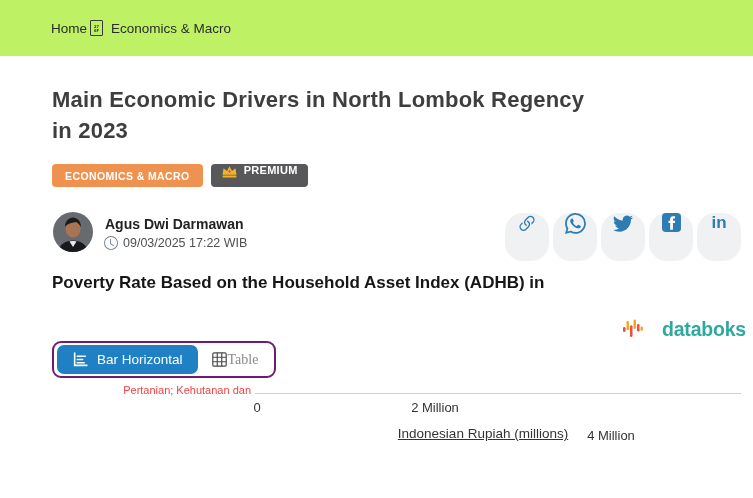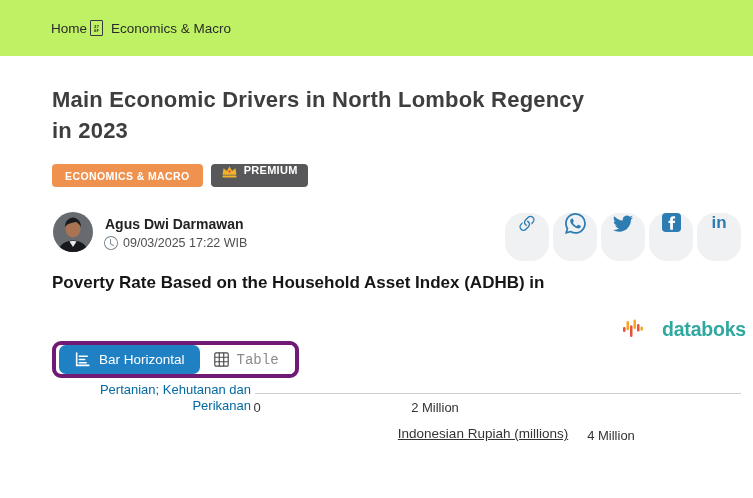--- a/index.html
+++ b/index.html
@@ -38,30 +38,30 @@
 
   
   .widget-title{position:absolute;left:52px;top:270px;font-size:17px;line-height:26.5px;
                 font-weight:700;color:#161616;}
   .widget-title span{display:block;}
   .logo{position:absolute;left:623px;top:272px;display:flex;align-items:flex-start;gap:19px;cursor:pointer;margin-top:45px;}
   .logo-text{font-size:19.5px;font-weight:700;color:#2fa89f;letter-spacing:-0.2px;line-height:24px;}
 
   
   .tabs{position:absolute;left:52px;top:341px;display:inline-flex;align-items:center;background:#fff;
-        border:4px solid #701a75;border-radius:9px;padding:3px;height:37px;box-sizing:border-box;}
+        border:2px solid #701a75;border-radius:9px;padding:3px;height:37px;box-sizing:border-box;}
   .tab-active{display:flex;align-items:center;gap:8px;background:#1f80c4;color:#fff;font-size:13.5px;
               border:none;border-radius:7px;height:29px;padding:0 15px;cursor:pointer;
               font-family:"Liberation Sans",sans-serif;}
-  .tab-inactive{display:flex;align-items:center;gap:7px;background:#fff;color:#8b8b8b;font-size:14px;
-                border:none;height:29px;padding:0 13px;cursor:pointer;font-family:Liberation Mono, monospace;}
-
-  
-  .cat-label{position:absolute;left:81px;top:382px;width:170px;text-align:right;font-size:13px;
-             line-height:16px;color:#0369a1;}
+  .tab-inactive{display:flex;align-items:center;background:#fff;color:#8b8b8b;font-size:14px;
+                border:none;height:29px;padding:0 13px;cursor:pointer;font-family:Liberation Serif, serif;}
+
+  
+  .cat-label{position:absolute;left:81px;top:382px;width:170px;text-align:right;font-size:11px;
+             line-height:16px;color:#ef4444;}
   .cat-label span{display:block;}
   .axis-line{position:absolute;left:255px;top:393px;width:486px;height:1px;background:#cfcfcf;}
   .tick{position:absolute;top:400px;font-size:13px;color:#333;text-align:center;}
   .tick0{left:237px;width:40px;}
   .tick1{left:385px;width:100px;}
   .tick2{left:561px;width:100px;margin-top:28px;}
   .axis-title{position:absolute;left:383px;top:426px;width:200px;text-align:center;
               font-size:13.5px;color:#333;text-decoration:underline;}
 </style>
 </head>
@@ -191,21 +191,20 @@
           </g>
         </svg>
       </span>
       <span>Table</span>
     </button>
   </div>
 
   <div>
     <div class="cat-label">
       <span>Pertanian; Kehutanan dan</span>
-      <span>Perikanan</span>
     </div>
     <div class="axis-line"></div>
     <span class="tick tick0">0</span>
     <span class="tick tick1">2 Million</span>
     <span class="tick tick2">4 Million</span>
     <div class="axis-title">Indonesian Rupiah (millions)</div>
   </div>
 
 </div>
 

